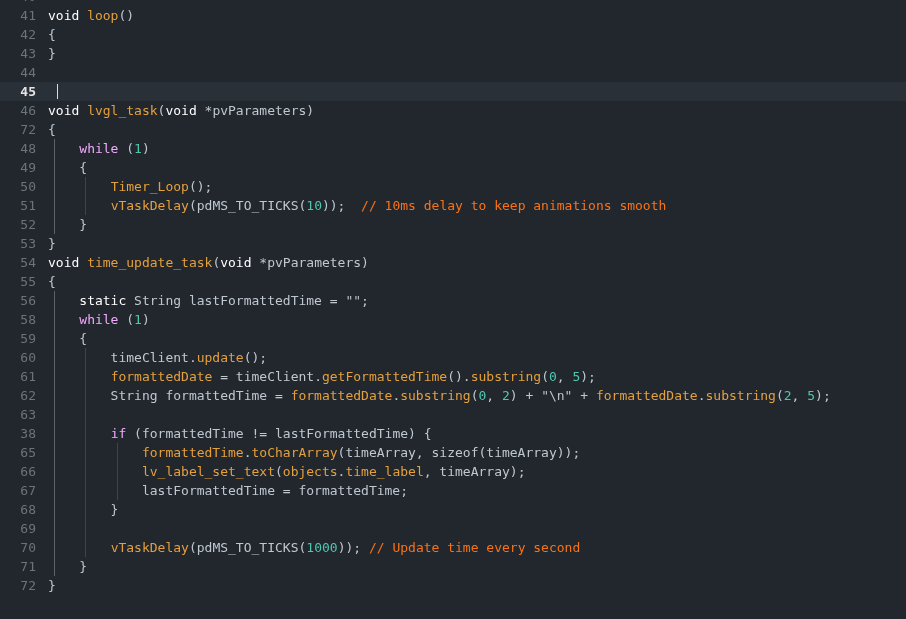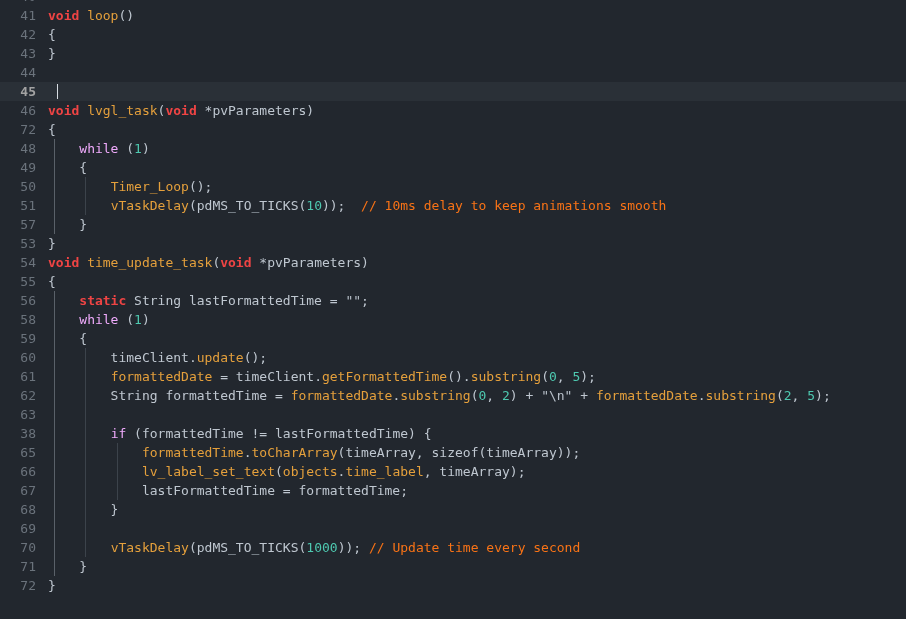--- a/index.html
+++ b/index.html
@@ -36,21 +36,21 @@
     display: inline-block;
     width: 45px;
     text-align: right;
     padding-right: 9px;
     color: #6b737c;
     vertical-align: top;
     box-sizing: border-box;
     user-select: none;
   }
   .row.active .gutter {
-    color: #a3a3a3;
+    color: #e5e5e5;
     font-weight: bold;
   }
   .content {
     display: inline-block;
     vertical-align: top;
     position: relative;
     padding-left: 3px;
   }
   
   .guides {
@@ -71,21 +71,21 @@
   
   .caret {
     position: absolute;
     left: 57px;
     top: 2px;
     width: 1px;
     height: 15px;
     background: #d7dce2;
   }
   
-  .t-kw      { color: #ef4444; font-weight: bold; }   
+  .t-kw      { color: #ffffff; }   
   .t-ctl     { color: #f0abfc; }   
   .t-fn      { color: #e5a03c; }   
   .t-plain   { color: #bfc7d0; }   
   .t-num     { color: #4ec9b0; }   
   .t-str     { color: #b8c0c9; }   
   .t-com     { color: #f97316; }   
 </style>
 </head>
 <body>
 
@@ -96,21 +96,21 @@
       <div class="row"><span class="gutter">42</span><span class="content"><span class="t-plain">{</span></span></div>
       <div class="row"><span class="gutter">43</span><span class="content"><span class="t-plain">}</span></span></div>
       <div class="row"><span class="gutter">44</span><span class="content"></span></div>
       <div class="row active"><span class="gutter">45</span><span class="content"></span><span class="caret"></span></div>
       <div class="row"><span class="gutter">46</span><span class="content"><span class="t-kw">void</span><span class="t-plain"> </span><span class="t-fn">lvgl_task</span><span class="t-plain">(</span><span class="t-kw">void</span><span class="t-plain"> *pvParameters)</span></span></div>
       <div class="row"><span class="gutter">72</span><span class="content"><span class="t-plain">{</span></span></div>
       <div class="row"><span class="gutter">48</span><span class="guides"><span class="guide lvl0" style="left: 0px;"></span></span><span class="content"><span class="t-plain">    </span><span class="t-ctl">while</span><span class="t-plain"> (</span><span class="t-num">1</span><span class="t-plain">)</span></span></div>
       <div class="row"><span class="gutter">49</span><span class="guides"><span class="guide lvl0" style="left: 0px;"></span></span><span class="content"><span class="t-plain">    {</span></span></div>
       <div class="row"><span class="gutter">50</span><span class="guides"><span class="guide lvl0" style="left: 0px;"></span><span class="guide" style="left: 31.28px;"></span></span><span class="content"><span class="t-plain">        </span><span class="t-fn">Timer_Loop</span><span class="t-plain">();</span></span></div>
       <div class="row"><span class="gutter">51</span><span class="guides"><span class="guide lvl0" style="left: 0px;"></span><span class="guide" style="left: 31.28px;"></span></span><span class="content"><span class="t-plain">        </span><span class="t-fn">vTaskDelay</span><span class="t-plain">(</span><span class="t-plain">pdMS_TO_TICKS</span><span class="t-plain">(</span><span class="t-num">10</span><span class="t-plain">));  </span><span class="t-com">// 10ms delay to keep animations smooth</span></span></div>
-      <div class="row"><span class="gutter">57</span><span class="guides"><span class="guide lvl0" style="left: 0px;"></span></span><span class="content"><span class="t-plain">    }</span></span></div>
+      <div class="row"><span class="gutter">52</span><span class="guides"><span class="guide lvl0" style="left: 0px;"></span></span><span class="content"><span class="t-plain">    }</span></span></div>
       <div class="row"><span class="gutter">53</span><span class="content"><span class="t-plain">}</span></span></div>
       <div class="row"><span class="gutter">54</span><span class="content"><span class="t-kw">void</span><span class="t-plain"> </span><span class="t-fn">time_update_task</span><span class="t-plain">(</span><span class="t-kw">void</span><span class="t-plain"> *pvParameters)</span></span></div>
       <div class="row"><span class="gutter">55</span><span class="content"><span class="t-plain">{</span></span></div>
       <div class="row"><span class="gutter">56</span><span class="guides"><span class="guide lvl0" style="left: 0px;"></span></span><span class="content"><span class="t-plain">    </span><span class="t-kw">static</span><span class="t-plain"> String lastFormattedTime = </span><span class="t-str">""</span><span class="t-plain">;</span></span></div>
       <div class="row"><span class="gutter">58</span><span class="guides"><span class="guide lvl0" style="left: 0px;"></span></span><span class="content"><span class="t-plain">    </span><span class="t-ctl">while</span><span class="t-plain"> (</span><span class="t-num">1</span><span class="t-plain">)</span></span></div>
       <div class="row"><span class="gutter">59</span><span class="guides"><span class="guide lvl0" style="left: 0px;"></span></span><span class="content"><span class="t-plain">    {</span></span></div>
       <div class="row"><span class="gutter">60</span><span class="guides"><span class="guide lvl0" style="left: 0px;"></span><span class="guide" style="left: 31.28px;"></span></span><span class="content"><span class="t-plain">        timeClient</span><span class="t-plain">.</span><span class="t-fn">update</span><span class="t-plain">();</span></span></div>
       <div class="row"><span class="gutter">61</span><span class="guides"><span class="guide lvl0" style="left: 0px;"></span><span class="guide" style="left: 31.28px;"></span></span><span class="content"><span class="t-plain">        </span><span class="t-fn">formattedDate</span><span class="t-plain"> = timeClient</span><span class="t-plain">.</span><span class="t-fn">getFormattedTime</span><span class="t-plain">().</span><span class="t-fn">substring</span><span class="t-plain">(</span><span class="t-num">0</span><span class="t-plain">, </span><span class="t-num">5</span><span class="t-plain">);</span></span></div>
       <div class="row"><span class="gutter">62</span><span class="guides"><span class="guide lvl0" style="left: 0px;"></span><span class="guide" style="left: 31.28px;"></span></span><span class="content"><span class="t-plain">        String formattedTime = </span><span class="t-fn">formattedDate</span><span class="t-plain">.</span><span class="t-fn">substring</span><span class="t-plain">(</span><span class="t-num">0</span><span class="t-plain">, </span><span class="t-num">2</span><span class="t-plain">) + </span><span class="t-str">"\n"</span><span class="t-plain"> + </span><span class="t-fn">formattedDate</span><span class="t-plain">.</span><span class="t-fn">substring</span><span class="t-plain">(</span><span class="t-num">2</span><span class="t-plain">, </span><span class="t-num">5</span><span class="t-plain">);</span></span></div>
       <div class="row"><span class="gutter">63</span><span class="guides"><span class="guide lvl0" style="left: 0px;"></span><span class="guide" style="left: 31.28px;"></span></span><span class="content"></span></div>

